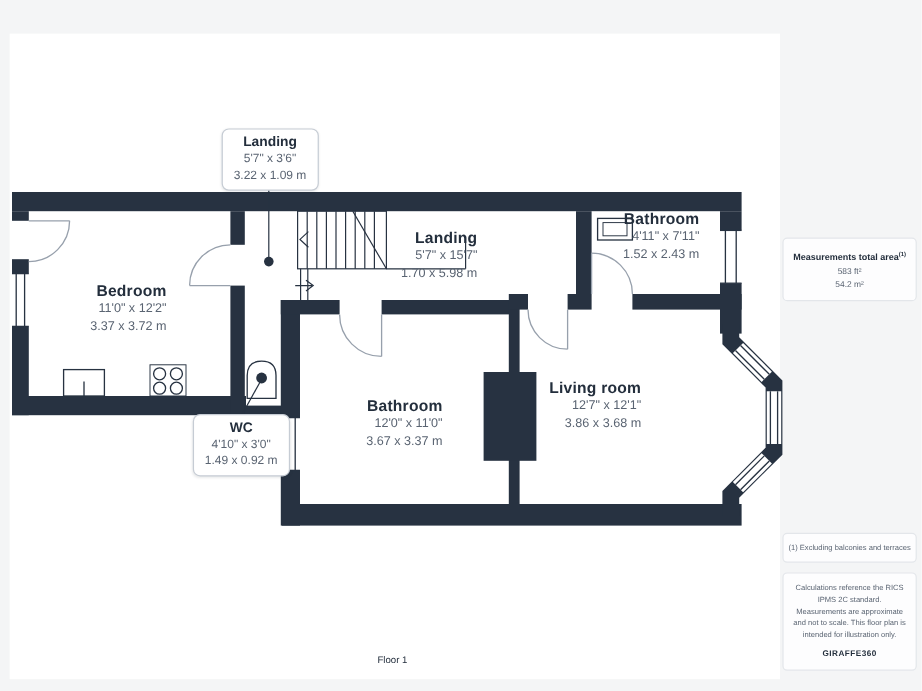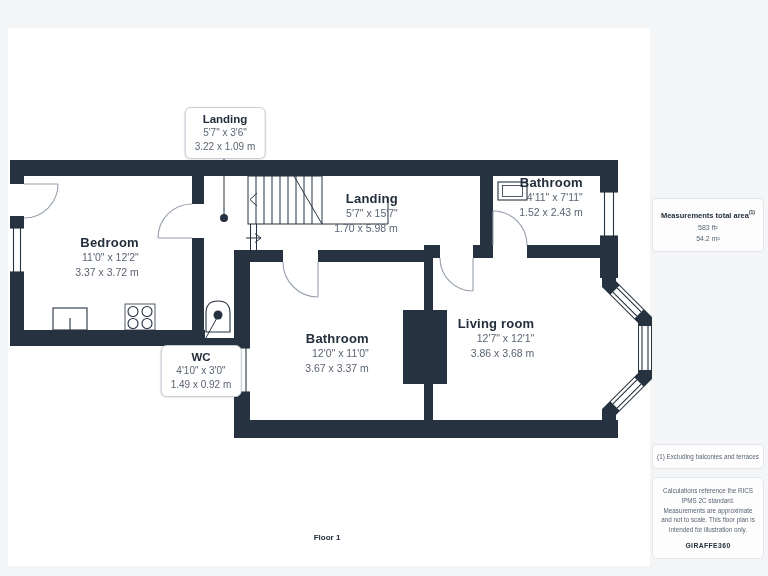--- a/index.html
+++ b/index.html
@@ -22,22 +22,22 @@
   .room-label .d{font-size:10.5px;color:#5a6472;margin-top:1px;line-height:1.3;}
   .callout{
     position:absolute;transform:translate(-50%,-50%);
     background:#ffffff;border:1px solid #c6ccd4;border-radius:6px;
     padding:5px 9px;text-align:center;white-space:nowrap;z-index:4;
     box-shadow:0 1px 2px rgba(40,50,60,.10);color:#232e3c;
   }
   .callout .t{font-size:11.5px;font-weight:700;}
   .callout .d{font-size:10px;color:#5a6472;line-height:1.3;margin-top:1px;}
   .floor-label{
-    position:absolute;left:327px;top:537px;transform:translate(-50%,-50%);
-    font-size:8px;font-weight:700;color:#232e3c;z-index:3;white-space:nowrap;
+    position:absolute;left:327px;top:550px;transform:translate(-50%,-50%);
+    font-size:8px;font-weight:400;color:#232e3c;z-index:3;white-space:nowrap;
   }
   .side-box{
     position:absolute;left:652px;width:112px;box-sizing:border-box;
     border:1px solid #e3e6ea;border-radius:4px;background:#fdfdfe;
     text-align:center;color:#5a6472;z-index:3;
   }
   .area-box{top:198px;padding:10px 2px 9px 2px;}
   .area-box .title{font-size:7.5px;font-weight:700;color:#232e3c;}
   .area-box .title sup{font-size:5px;}
   .area-box .val{font-size:7px;margin-top:4px;}

